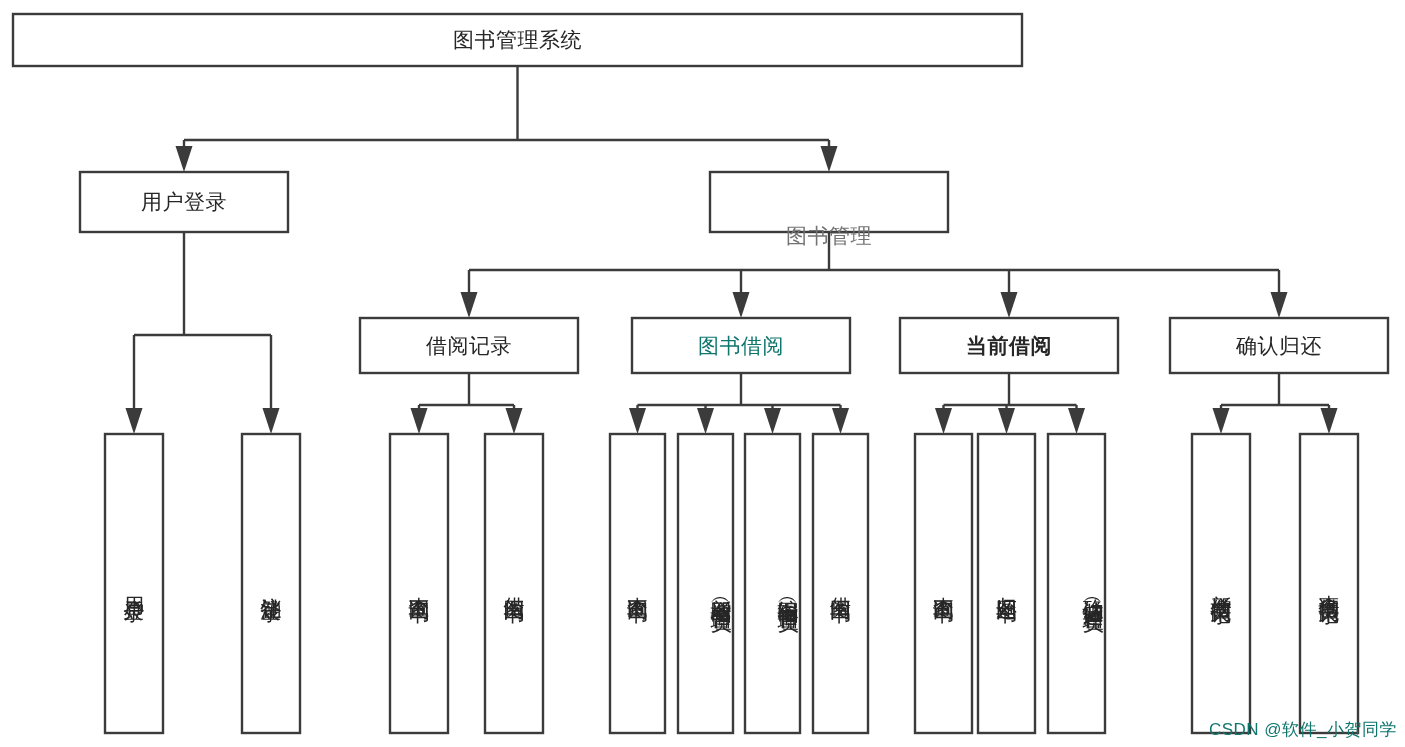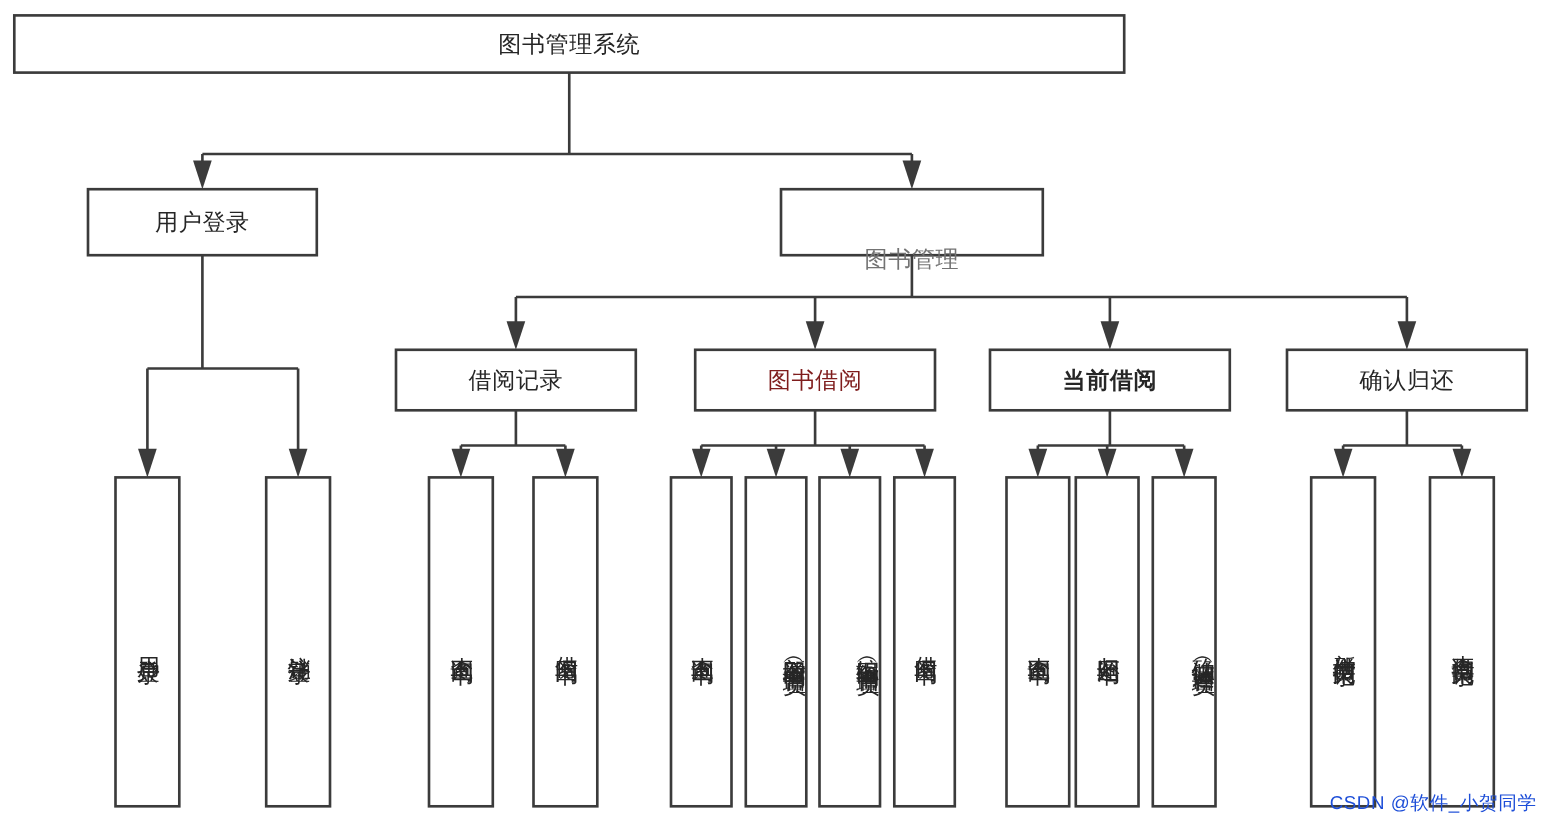--- a/index.html
+++ b/index.html
@@ -170,32 +170,32 @@
       <rect x="1048" y="434" width="57" height="299" rx="0" class="node-rect" style="stroke: rgb(59, 59, 59); fill: rgb(255, 255, 255);"></rect>
       <rect x="1192" y="434" width="58" height="299" rx="0" class="node-rect" style="stroke: rgb(59, 59, 59); fill: rgb(255, 255, 255);"></rect>
       <rect x="1300" y="434" width="58" height="299" rx="0" class="node-rect" style="stroke: rgb(59, 59, 59); fill: rgb(255, 255, 255);"></rect>
     </svg>
 
   <div id="labels-layer">
       <div class="node-label horiz" style="left: 13px; top: 14px; width: 1009px; height: 52px; color: rgb(38, 38, 38);">图书管理系统</div>
       <div class="node-label horiz" style="left: 80px; top: 172px; width: 208px; height: 60px; color: rgb(38, 38, 38);">用户登录</div>
       <div class="node-label horiz" style="left: 710px; top: 172px; width: 238px; height: 60px; color: #737373; margin-top: 34px;">图书管理</div>
       <div class="node-label horiz" style="left: 360px; top: 318px; width: 218px; height: 55px; color: rgb(38, 38, 38);">借阅记录</div>
-      <div class="node-label horiz" style="left: 632px; top: 318px; width: 218px; height: 55px; color: #7f1d1d;">图书借阅</div>
+      <div class="node-label horiz" style="left: 632px; top: 318px; width: 218px; height: 55px; color: #0f766e;">图书借阅</div>
       <div class="node-label horiz" style="left: 900px; top: 318px; width: 218px; height: 55px; color: rgb(38, 38, 38); font-weight: bold;">当前借阅</div>
       <div class="node-label horiz" style="left: 1170px; top: 318px; width: 218px; height: 55px; color: rgb(38, 38, 38);">确认归还</div>
       <div class="node-label vert centered" style="left: 105px; top: 434px; width: 58px; height: 299px; color: rgb(38, 38, 38);">用户登录</div>
       <div class="node-label vert centered" style="left: 242px; top: 434px; width: 58px; height: 299px; color: rgb(38, 38, 38);">注销登录</div>
       <div class="node-label vert centered" style="left: 390px; top: 434px; width: 58px; height: 299px; color: rgb(38, 38, 38);">查询图书</div>
       <div class="node-label vert centered" style="left: 485px; top: 434px; width: 58px; height: 299px; color: rgb(38, 38, 38);">借阅图书</div>
       <div class="node-label vert centered" style="left: 610px; top: 434px; width: 55px; height: 299px; color: rgb(38, 38, 38);">查询图书</div>
       <div class="node-label vert" style="left: 678px; top: 434px; width: 55px; height: 299px; color: rgb(38, 38, 38);">新增图书（管理员）</div>
       <div class="node-label vert" style="left: 745px; top: 434px; width: 55px; height: 299px; color: rgb(38, 38, 38);">编辑图书（管理员）</div>
       <div class="node-label vert centered" style="left: 813px; top: 434px; width: 55px; height: 299px; color: rgb(38, 38, 38);">借阅图书</div>
       <div class="node-label vert centered" style="left: 915px; top: 434px; width: 57px; height: 299px; color: rgb(38, 38, 38);">查询图书</div>
       <div class="node-label vert centered" style="left: 978px; top: 434px; width: 57px; height: 299px; color: rgb(38, 38, 38);">归还图书</div>
       <div class="node-label vert" style="left: 1048px; top: 434px; width: 57px; height: 299px; color: rgb(38, 38, 38);">确认归还（管理员）</div>
       <div class="node-label vert centered" style="left: 1192px; top: 434px; width: 58px; height: 299px; color: rgb(38, 38, 38);">新增借阅记录</div>
       <div class="node-label vert centered" style="left: 1300px; top: 434px; width: 58px; height: 299px; color: rgb(38, 38, 38);">查询借阅记录</div>
     </div>
 
-  <div class="watermark" style="color: #1d4ed8;">CSDN @软件_小贺同学</div>
+  <div class="watermark" style="color: #0f766e;">CSDN @软件_小贺同学</div>
 </div>
 
 </body></html>

